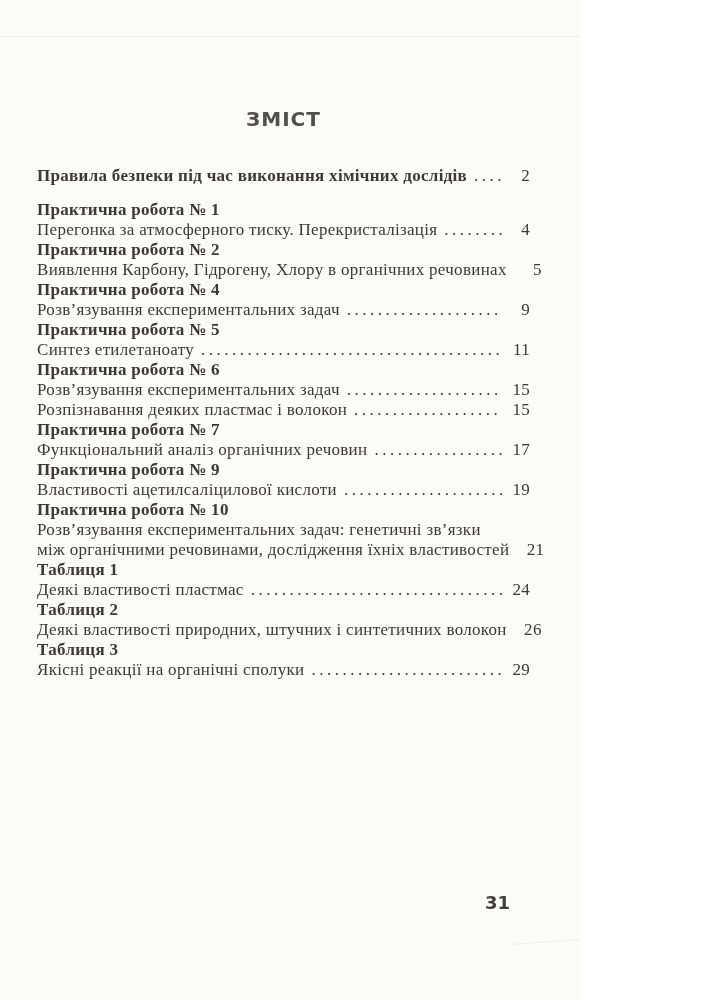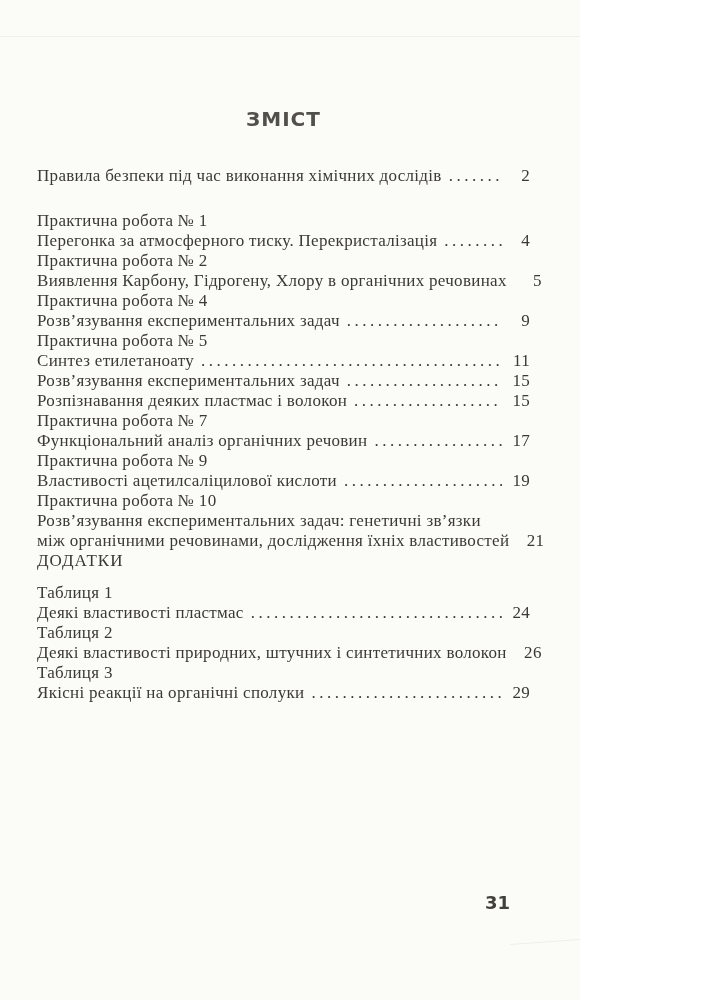--- a/index.html
+++ b/index.html
@@ -34,30 +34,30 @@
     font-family: "DejaVu Sans", sans-serif;
     font-size: 20px; font-weight: bold;
     letter-spacing: 1px;
     line-height: 22px;
     color: var(--title-ink, #52504a);
   }
   .toc {
     position: absolute; top: 166px; left: 37px; right: 50px;
   }
   .entry { margin: 0; }
-  .entry:nth-child(2) { margin-top: 25px; } 
+  .entry:nth-child(2) { margin-top: 14px; } 
   .entry.section { margin-top: 0; margin-bottom: 12px; }
   .line {
     font-size: 17px;
     line-height: 20px;
     letter-spacing: 0.3px;
   }
   .line.leader { display: flex; align-items: baseline; }
   .txt { white-space: nowrap; }
-  .txt.b { font-weight: normal; }
+  .txt.b { font-weight: bold; }
   .section .txt { letter-spacing: 1px; }
   .dots {
     flex: 1 1 auto;
     overflow: hidden;
     white-space: nowrap;
     margin-left: 7px;
     letter-spacing: 3.5px;
     color: var(--ink, #3b3933);
   }
   .dots::after {
@@ -118,20 +118,21 @@
       </div>
       <div class="entry">
         <div class="line"><span class="txt b">Практична робота № 5</span></div>
         <div class="line leader">
           <span class="txt">Синтез етилетаноату</span>
           <span class="dots"></span>
           <span class="pg">11</span>
         </div>
       </div>
       <div class="entry">
+        <div class="line"><span class="txt b">Практична робота № 6</span></div>
         <div class="line leader">
           <span class="txt">Розв’язування експериментальних задач</span>
           <span class="dots"></span>
           <span class="pg">15</span>
         </div>
       </div>
       <div class="entry">
         <div class="line leader">
           <span class="txt">Розпізнавання деяких пластмас і волокон</span>
           <span class="dots"></span>
@@ -156,23 +157,20 @@
       </div>
       <div class="entry">
         <div class="line"><span class="txt b">Практична робота № 10</span></div>
         <div class="line"><span class="txt">Розв’язування експериментальних задач: генетичні зв’язки</span></div>
         <div class="line leader">
           <span class="txt">між органічними речовинами, дослідження їхніх властивостей</span>
           <span class="dots"></span>
           <span class="pg">21</span>
         </div>
       </div>
-      <div class="entry section">
-        <div class="line"><span class="txt b">ДОДАТКИ</span></div>
-      </div>
       <div class="entry">
         <div class="line"><span class="txt b">Таблиця 1</span></div>
         <div class="line leader">
           <span class="txt">Деякі властивості пластмас</span>
           <span class="dots"></span>
           <span class="pg">24</span>
         </div>
       </div>
       <div class="entry">
         <div class="line"><span class="txt b">Таблиця 2</span></div>

